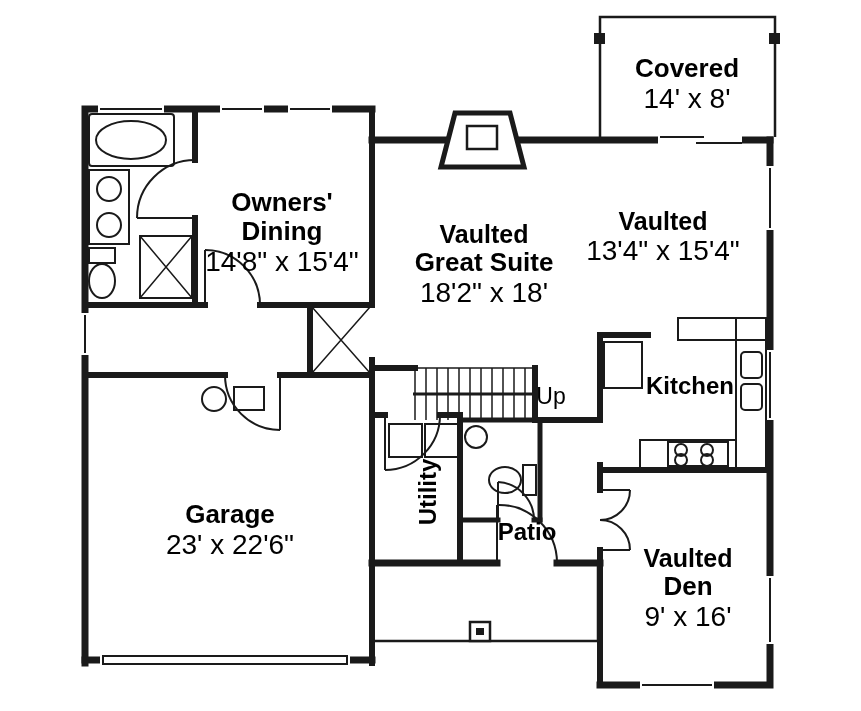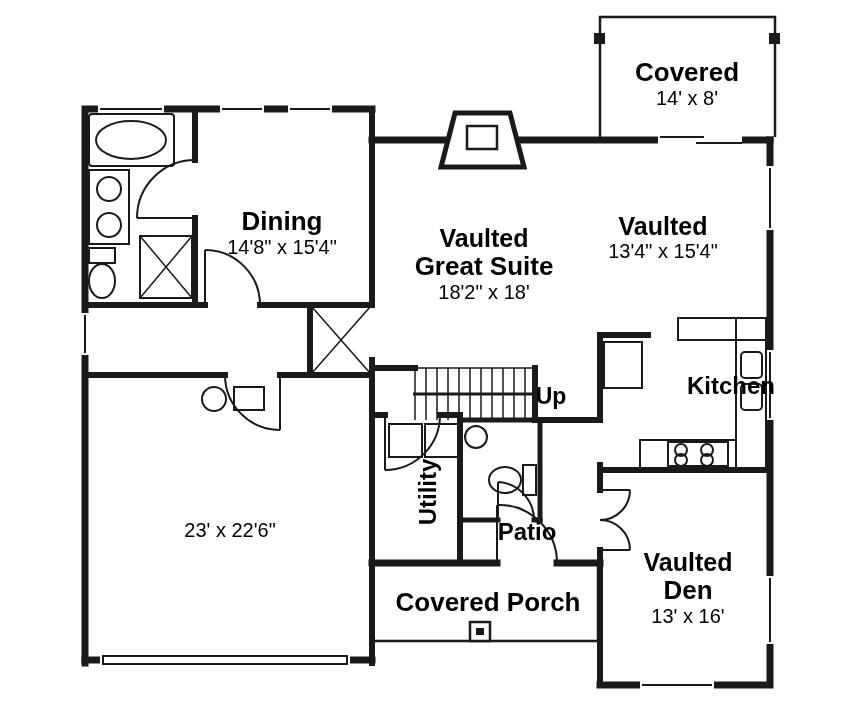--- a/index.html
+++ b/index.html
@@ -9,22 +9,22 @@
     font-family:"Liberation Sans", sans-serif;color:#000;overflow:hidden;
   }
   .plan svg{position:absolute;left:0;top:0;}
   .label{
     position:absolute;text-align:center;transform:translate(-50%,-50%);
     white-space:nowrap;line-height:1.12;
   }
   .nm{font-weight:700;font-size:26px;}
   .nm-sm{font-weight:700;font-size:24px;}
   .pre{font-weight:700;font-size:25px;}
-  .dims{font-weight:400;font-size:20px;}
-  .up{font-weight:700;font-size:23px;}
+  .dims{font-weight:400;font-size:28px;}
+  .up{font-weight:400;font-size:23px;}
   .rot{transform:translate(-50%,-50%) rotate(-90deg);}
 </style>
 </head>
 <body>
 
 <div class="plan">
 
   <svg width="861" height="711" viewBox="0 0 861 711">
 
     <g stroke="#1a1a1a" stroke-width="2.5" fill="none">
@@ -212,58 +212,57 @@
       <rect x="476" y="628" width="8" height="7" fill="#1a1a1a" stroke="none"></rect>
     </g>
   </svg>
 
   <div class="label" style="left:687px;top:84px">
     <div class="nm">Covered</div>
     <div class="dims">14' x 8'</div>
   </div>
 
   <div class="label" style="left:282px;top:233px">
+    <div class="nm">Owners'</div>
     <div class="nm">Dining</div>
     <div class="dims">14'8" x 15'4"</div>
   </div>
 
   <div class="label" style="left:484px;top:264px">
     <div class="pre">Vaulted</div>
     <div class="nm">Great Suite</div>
     <div class="dims">18'2" x 18'</div>
   </div>
 
   <div class="label" style="left:663px;top:237px">
     <div class="pre">Vaulted</div>
     <div class="dims">13'4" x 15'4"</div>
   </div>
 
-  <div class="label" style="left:731px;top:386px">
+  <div class="label" style="left:690px;top:386px">
     <div class="nm-sm">Kitchen</div>
   </div>
 
   <div class="label" style="left:230px;top:530px">
+    <div class="nm">Garage</div>
     <div class="dims">23' x 22'6"</div>
   </div>
 
   <div class="label rot" style="left:428px;top:492px">
     <div class="nm-sm">Utility</div>
   </div>
 
   <div class="label" style="left:527px;top:532px">
     <div class="nm-sm">Patio</div>
   </div>
 
   <div class="label" style="left:551px;top:397px">
     <div class="up">Up</div>
   </div>
 
-  <div class="label" style="left:488px;top:603px">
-    <div class="nm">Covered Porch</div>
-  </div>
 
   <div class="label" style="left:688px;top:588px">
     <div class="pre">Vaulted</div>
     <div class="nm">Den</div>
-    <div class="dims">13' x 16'</div>
+    <div class="dims">9' x 16'</div>
   </div>
 
 </div>
 
 </body></html>

